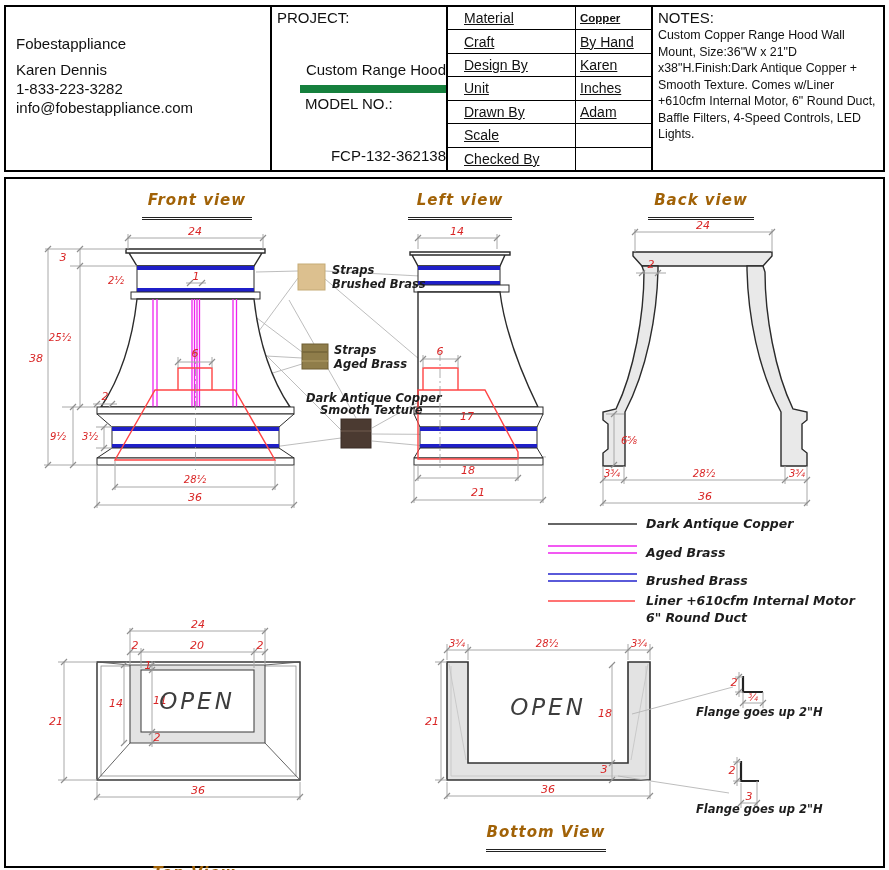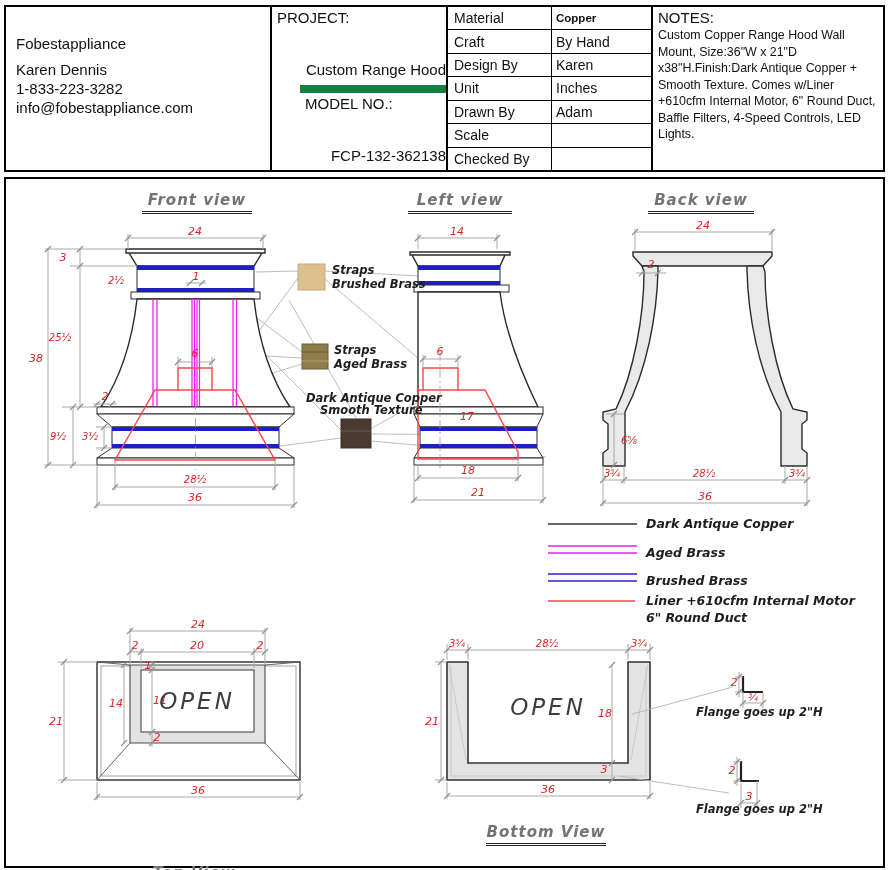--- a/index.html
+++ b/index.html
@@ -10,31 +10,31 @@
   .co-name{margin-top:20px;}
   .co-contact{margin-top:9px;line-height:1.25;}
   .tb-project{width:176px;border-left:2px solid #000;box-sizing:border-box;display:flex;flex-direction:column;}
   .tb-proj-half{flex:1;position:relative;}
   .tb-proj-half.bottom{border-top:8px solid #15803d;margin-left:28px;}
   .tb-cell-label{position:absolute;left:5px;top:2px;font-size:15px;}
   .tb-cell-value{position:absolute;left:0;right:0;top:54px;text-align:right;font-size:15px;}
   .tb-table{width:205px;border-left:2px solid #000;box-sizing:border-box;display:flex;flex-direction:column;}
   .tb-row{flex:1;display:flex;border-top:1.5px solid #000;}
   .tb-row:first-child{border-top:none;}
-  .tb-row .lbl{width:104px;border-right:1.5px solid #000;padding:1px 6px;font-size:14px;box-sizing:border-box;display:flex;align-items:center;}
-  .tb-row .val{flex:1;padding:1px 4px;font-size:14px;display:flex;align-items:center;}
+  .tb-row .lbl{width:128px;border-right:1.5px solid #000;padding:1px 16px;font-size:14px;box-sizing:border-box;display:flex;align-items:center;text-decoration:underline;}
+  .tb-row .val{flex:1;padding:1px 4px;font-size:14px;display:flex;align-items:center;text-decoration:underline;}
   .tb-row .val.small{font-size:11.5px;font-weight:600;}
   .tb-notes{flex:1;border-left:2px solid #000;padding:2px 5px;box-sizing:border-box;}
   .notes-label{font-size:15px;}
   .notes-text{font-size:12.4px;line-height:1.33;margin-top:1px;}
   
   .main-area{position:absolute;left:4px;top:177px;width:877px;height:687px;border:2px solid #000;background:#fff;}
   svg.drawing{position:absolute;left:0;top:0;}
   
-  .vtitle{position:absolute;font:italic 600 15px "DejaVu Sans",sans-serif;color:#737373;text-align:center;border-bottom:3px double #222;padding-bottom:2px;letter-spacing:1px;}
+  .vtitle{position:absolute;font:italic 600 15px "DejaVu Sans",sans-serif;color:#a16207;text-align:center;border-bottom:3px double #222;padding-bottom:8px;letter-spacing:1px;}
   .vt-front{left:142px;top:191px;width:110px;}
   .vt-left{left:408px;top:191px;width:104px;}
   .vt-back{left:648px;top:191px;width:106px;}
   .vt-top{left:140px;top:820px;width:108px;margin-top:44px;}
   .vt-bottom{left:486px;top:823px;width:120px;}
   
   .dim{font:italic 11px "DejaVu Sans",sans-serif;fill:#d92525;text-anchor:middle;}
   .dim.sm{font-size:10px;}
   .cadlabel{font:italic 600 11.5px "DejaVu Sans",sans-serif;fill:#1d1d1d;}
   .leglabel{font:italic 600 12.5px "DejaVu Sans",sans-serif;fill:#1d1d1d;}

